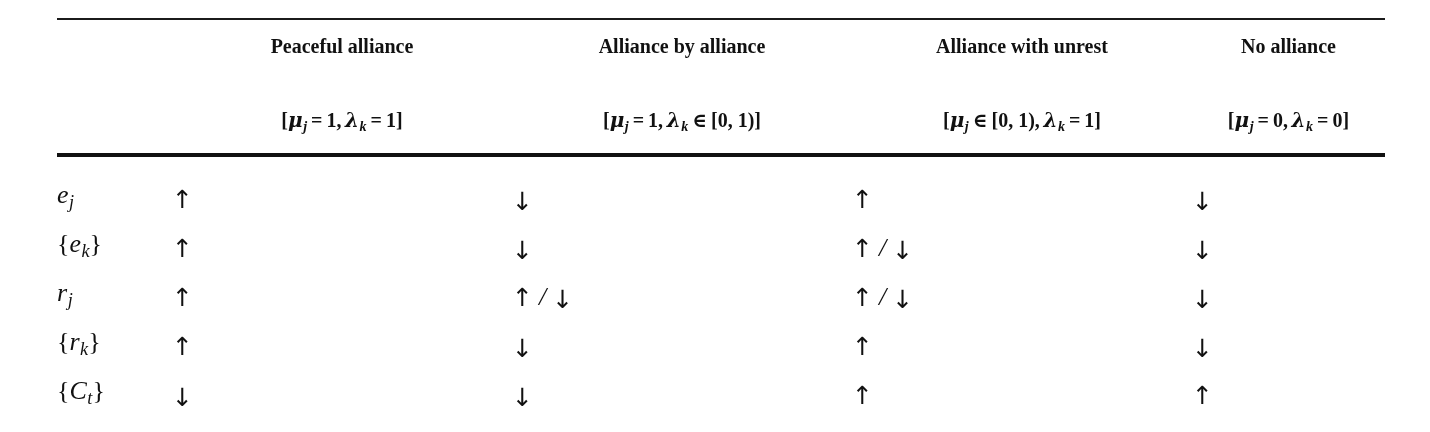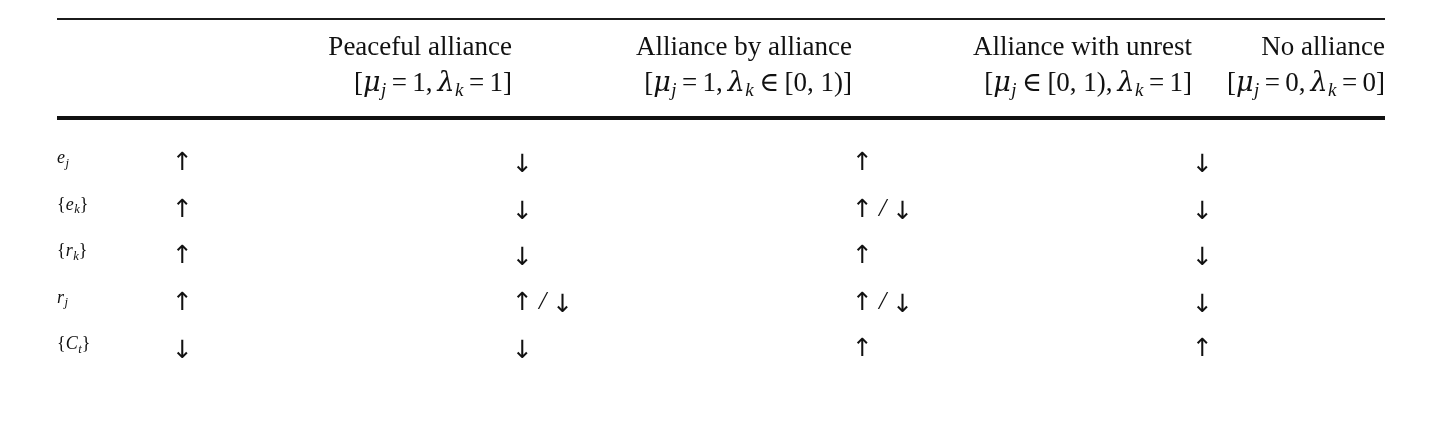--- a/index.html
+++ b/index.html
@@ -44,38 +44,39 @@
   .gap-after-midrule { height: 17px; }
   .gap-before-bottomrule { height: 19px; }
 
   
   col.c-label { width: 115px; }
   col.c-data  { width: 340px; }
   col.c-data-last { width: 193px; }
 
   
   th.hcell {
-    text-align: right;
+    text-align: center;
     vertical-align: top;
-    font-weight: normal;
-    font-size: 27px;
+    font-weight: bold;
+    font-size: 20px;
     line-height: 35px;
     padding: 0;
     white-space: nowrap;
   }
   th.hcell .hline1 { display: block; }
   th.hcell .hline2 {
     display: block;
     font-style: normal;
+    margin-top: 39px;
   }
   th.hspacer { padding: 0; }
 
   
   td.rowlabel {
-    font-size: 18px;
+    font-size: 26px;
     line-height: 41px;
     height: 41px;
     padding: 0;
     text-align: left;
     vertical-align: middle;
     white-space: nowrap;
   }
   td.datacell {
     font-size: 27px;
     line-height: 41px;
@@ -196,34 +197,34 @@
           <td class="datacell"><span class="arrow arrow-down">↓</span></td>
         </tr>
         <tr>
           <td class="rowlabel"><span class="mbrace">{</span><span class="mvar">e</span><span class="msub">k</span><span class="mbrace">}</span></td>
           <td class="datacell"><span class="arrow arrow-up">↑</span></td>
           <td class="datacell"><span class="arrow arrow-down">↓</span></td>
           <td class="datacell"><span class="arrow arrow-up">↑</span><span class="slash">/</span><span class="arrow arrow-down">↓</span></td>
           <td class="datacell"><span class="arrow arrow-down">↓</span></td>
         </tr>
         <tr>
-          <td class="rowlabel"><span class="mbrace">{</span><span class="mvar">r</span><span class="msub">k</span><span class="mbrace">}</span></td>
-          <td class="datacell"><span class="arrow arrow-up">↑</span></td>
-          <td class="datacell"><span class="arrow arrow-down">↓</span></td>
-          <td class="datacell"><span class="arrow arrow-up">↑</span></td>
-          <td class="datacell"><span class="arrow arrow-down">↓</span></td>
-        </tr>
-        <tr>
           <td class="rowlabel"><span class="mvar">r</span><span class="msub">j</span></td>
           <td class="datacell"><span class="arrow arrow-up">↑</span></td>
           <td class="datacell"><span class="arrow arrow-up">↑</span><span class="slash">/</span><span class="arrow arrow-down">↓</span></td>
           <td class="datacell"><span class="arrow arrow-up">↑</span><span class="slash">/</span><span class="arrow arrow-down">↓</span></td>
           <td class="datacell"><span class="arrow arrow-down">↓</span></td>
         </tr>
         <tr>
+          <td class="rowlabel"><span class="mbrace">{</span><span class="mvar">r</span><span class="msub">k</span><span class="mbrace">}</span></td>
+          <td class="datacell"><span class="arrow arrow-up">↑</span></td>
+          <td class="datacell"><span class="arrow arrow-down">↓</span></td>
+          <td class="datacell"><span class="arrow arrow-up">↑</span></td>
+          <td class="datacell"><span class="arrow arrow-down">↓</span></td>
+        </tr>
+        <tr>
           <td class="rowlabel"><span class="mbrace">{</span><span class="mvar">C</span><span class="msub">t</span><span class="mbrace">}</span></td>
           <td class="datacell"><span class="arrow arrow-down">↓</span></td>
           <td class="datacell"><span class="arrow arrow-down">↓</span></td>
           <td class="datacell"><span class="arrow arrow-up">↑</span></td>
           <td class="datacell"><span class="arrow arrow-up">↑</span></td>
         </tr>
       </tbody>
   </table>
 
   <div class="gap-before-bottomrule"></div>

